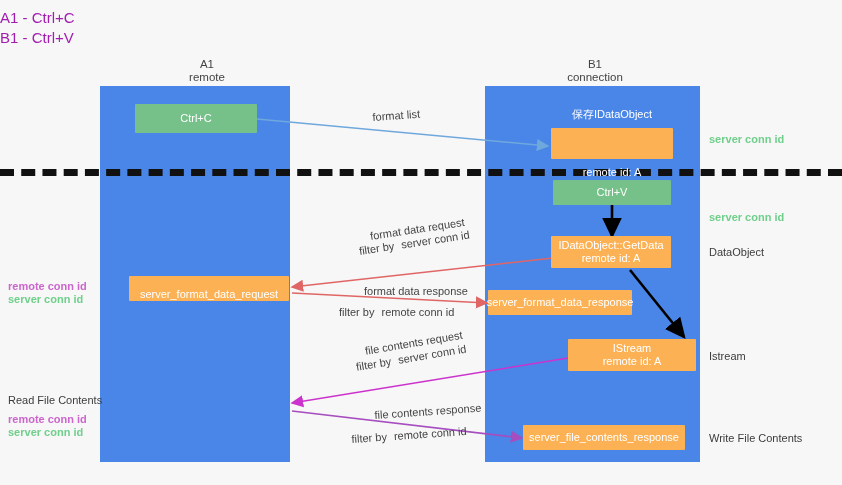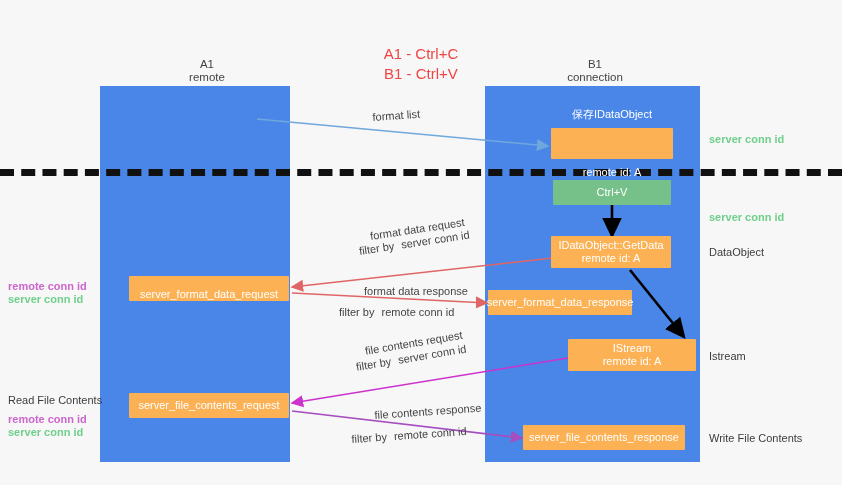--- a/index.html
+++ b/index.html
@@ -24,22 +24,22 @@
 
   .lbl{position:absolute;font-size:11px;color:#444;line-height:14px;white-space:nowrap;}
   .lbl.green{color:#6fcf8b;font-weight:bold;}
   .lbl.magenta{color:#cc66cc;font-weight:bold;}
   .lbl.plain{color:#3c3c3c;}
   .lbl.rot-a{transform:rotate(-8.5deg);transform-origin:left top;}
   .lbl.rot-b{transform:rotate(-9.5deg);transform-origin:left top;}
   .lbl.rot-c{transform:rotate(-4deg);transform-origin:left top;}
 
   #title{
-    position:absolute;left:0;right:0;top:8px;text-align:center;
-    color:#ef4444;font-size:15px;line-height:20px;margin-top:36px;
+    position:absolute;left:0;right:0;top:8px;
+    color:#a21caf;font-size:15px;line-height:20px;
   }
   .dash{position:absolute;left:0;width:842px;height:0;border-top:7px dashed #111;}
 </style>
 </head>
 <body>
 
 <div id="stage">
 
   <div id="title">
     <div>A1 - Ctrl+C</div>
@@ -87,20 +87,23 @@
 
     <path d="M292,293 L487,303" stroke="#e06666" stroke-width="1.6" fill="none" marker-end="url(#ah-red)"></path>
 
     <path d="M568,358 L292,403" stroke="#cc33cc" stroke-width="1.6" fill="none" marker-end="url(#ah-magenta)"></path>
 
     <path d="M292,411 L522,438" stroke="#a64dbf" stroke-width="1.6" fill="none" marker-end="url(#ah-purple)"></path>
   </svg>
 
   <div class="dash" style="top:169px;"></div>
 
+  <div class="node green" style="left:135px;top:104px;width:122px;height:29px;">
+    <span>Ctrl+C</span>
+  </div>
 
   <div class="node orange" style="left:551px;top:128px;width:122px;height:31px;gap:45px;">
     <span>保存IDataObject</span>
     <span>remote id: A</span>
   </div>
 
   <div class="node green" style="left:553px;top:180px;width:118px;height:25px;">
     <span>Ctrl+V</span>
   </div>
 
@@ -115,23 +118,20 @@
   </div>
 
   <div class="node orange" style="left:129px;top:276px;width:160px;height:25px;justify-content:flex-end;">
     <span>server_format_data_request</span>
   </div>
 
   <div class="node orange" style="left:488px;top:290px;width:144px;height:25px;">
     <span>server_format_data_response</span>
   </div>
 
-  <div class="node orange" style="left:129px;top:393px;width:160px;height:25px;">
-    <span>server_file_contents_request</span>
-  </div>
 
   <div class="node orange" style="left:523px;top:425px;width:162px;height:25px;">
     <span>server_file_contents_response</span>
   </div>
 
   <div class="lbl rot-c" style="left:372px;top:110px;">format list</div>
 
   <div class="lbl rot-a" style="left:369px;top:229px;">format data request</div>
   <div class="lbl rot-a" style="left:358px;top:244px;">
     <span class="plain">filter by</span>

